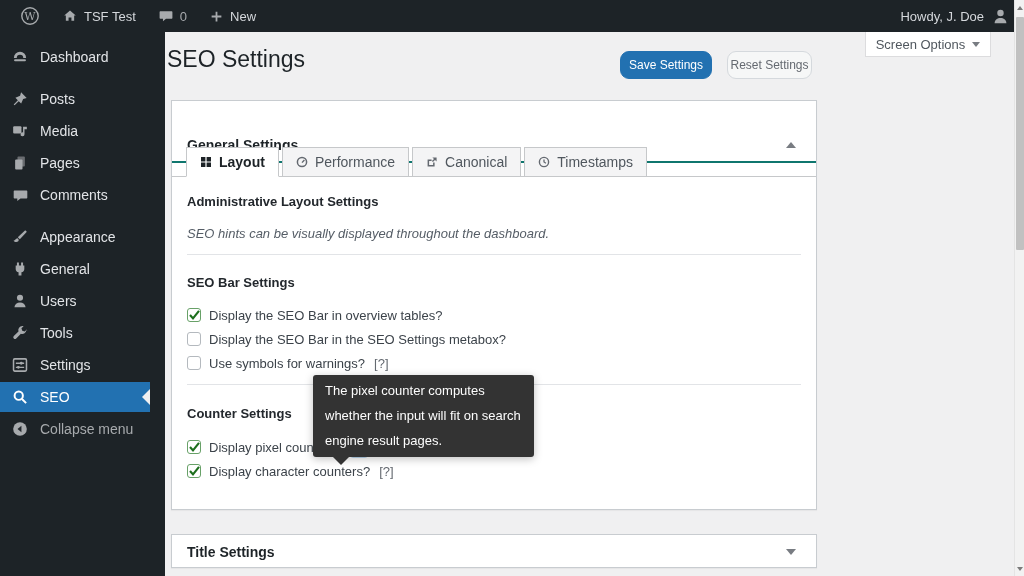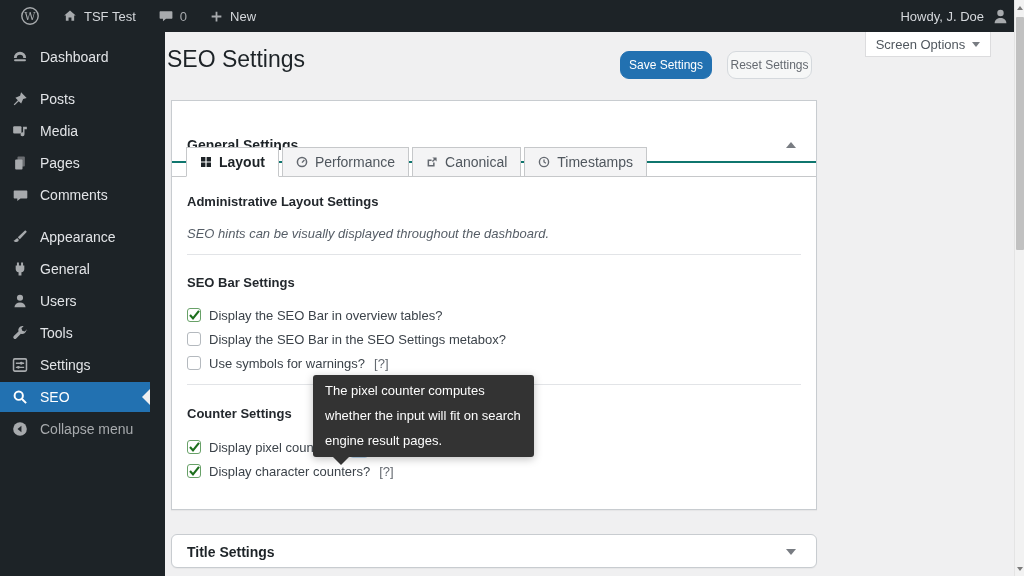--- a/index.html
+++ b/index.html
@@ -27,21 +27,21 @@
   #page-title { position:absolute; left:167px; top:46px; font-size:23px; font-weight:400; color:#1d2327; }
   .btn { position:absolute; top:51px; height:28px; border-radius:9px; font-size:12px; display:flex; align-items:center; justify-content:center; cursor:pointer; font-family:inherit; }
   #save-btn { left:620px; width:92px; background:#2271b1; border:1px solid #2271b1; color:#fff; }
   #reset-btn { left:727px; width:85px; background:#f6f7f7; border:1px solid #d5d9dd; color:#646970; }
   #screen-options { position:absolute; left:865px; top:32px; width:126px; height:25px; background:#fff; border:1px solid #dcdcde; border-top:none; display:flex; align-items:center; justify-content:center; gap:7px; color:#50575e; cursor:pointer; z-index:20; }
   .caret-down-sm { width:0; height:0; border-left:4px solid transparent; border-right:4px solid transparent; border-top:5px solid #787c82; }
 
   
   .postbox { position:absolute; left:171px; width:646px; background:#fff; border:1px solid #c8ccd0; box-shadow:0 1px 1px rgba(0,0,0,.04); }
   #general-box { top:100px; height:410px; }
-  #title-box { top:534px; height:34px;border-radius:6px; }
+  #title-box { top:534px; height:34px; }
   .postbox-header { height:34px; display:flex; align-items:center; justify-content:space-between; padding:0 15px; font-size:14px; font-weight:bold; color:#1d2327; }
   #general-box .postbox-header { border-bottom:2px solid #0f766e;margin-top:28px; }
   .toggle-btn { width:20px; height:20px; display:flex; align-items:center; justify-content:center; cursor:pointer; }
   .tri-up { width:0; height:0; border-left:5px solid transparent; border-right:5px solid transparent; border-bottom:6px solid #787c82; }
   .tri-down { width:0; height:0; border-left:5px solid transparent; border-right:5px solid transparent; border-top:6px solid #787c82; }
 
   
   .tabs { position:absolute; left:0; right:0; top:46px; height:30px; border-bottom:1px solid #c6c8ca; padding-left:14px; display:flex; align-items:flex-end; gap:3px; }
   .tab { height:30px; margin-bottom:-1px; display:flex; align-items:center; gap:7px; padding:0 13px; background:#f4f4f5; border:1px solid #c6c8ca; color:#50575e; font-size:14px; cursor:pointer; }
   .tab svg { color:#646970; }

